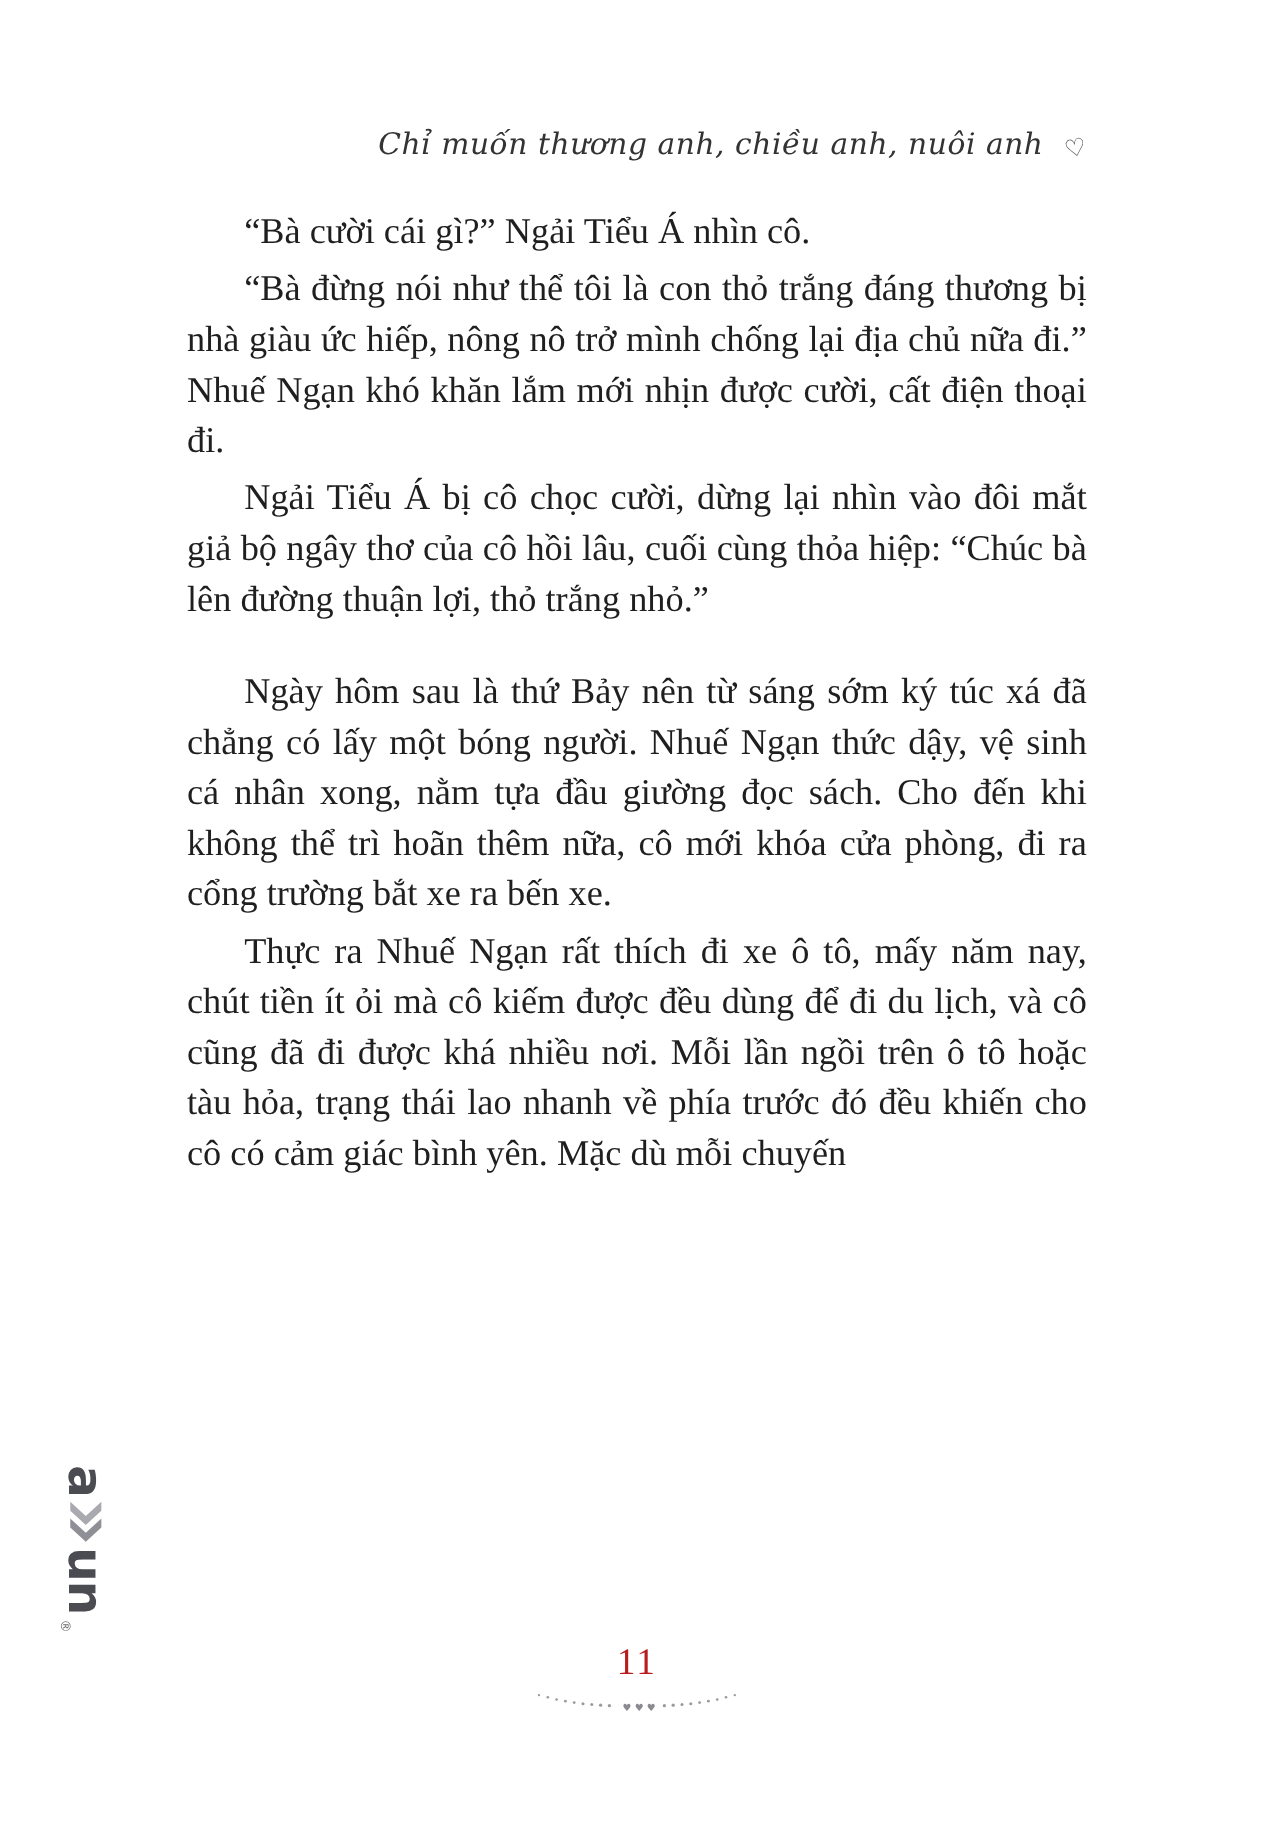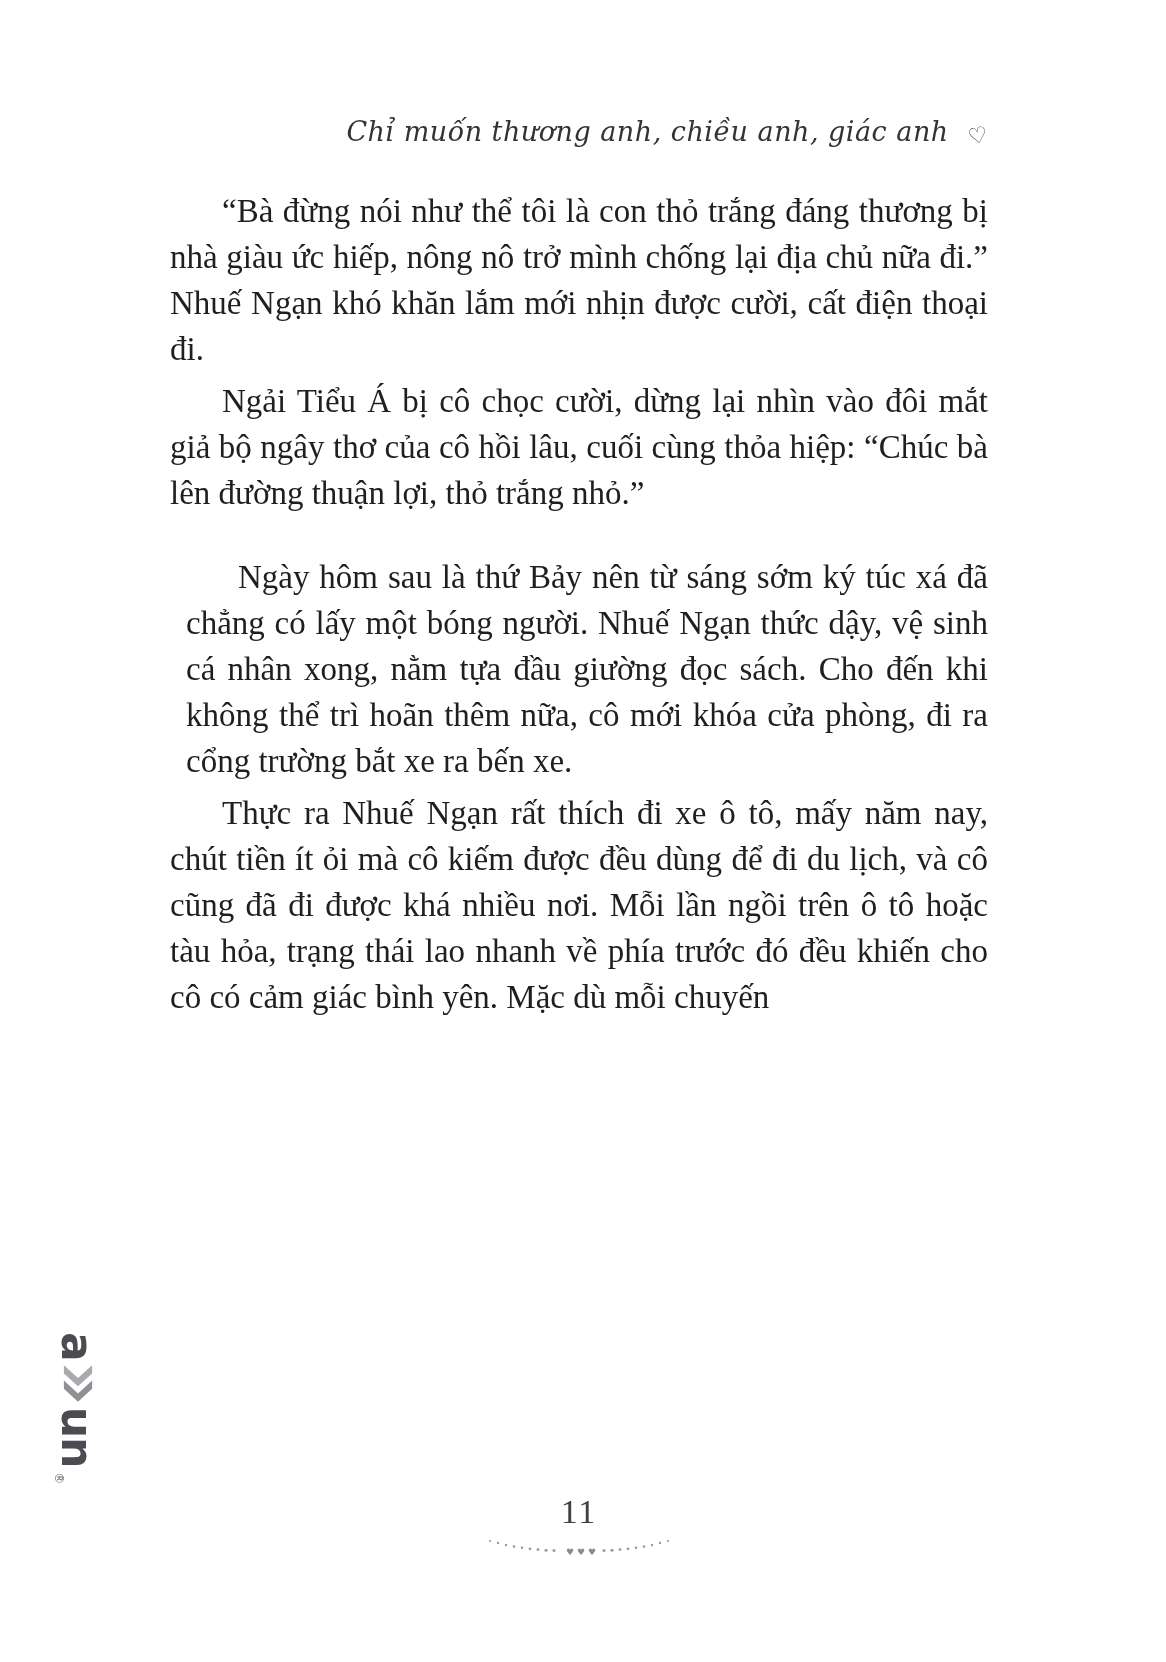--- a/index.html
+++ b/index.html
@@ -41,31 +41,31 @@
     position: absolute;
     top: 188px; left: 170px; width: 818px;
     font-size: 33px;
     line-height: 46px;
     text-align: justify;
   }
   .text-block p {
     margin: 0 0 6px 0;
     text-indent: 52px;
   }
-  .text-block p.section-start { margin-top: 38px; margin-left: 16px; }
+  .text-block p.section-start { margin-top: 38px; }
 
   
   .footer {
     position: absolute;
     top: 1492px; left: 170px; width: 818px;
     text-align: center;
   }
   .page-number {
     font-size: 34px;
-    color: #404040;
+    color: #b91c1c;
     letter-spacing: 2px;
     display: block;
     line-height: 40px;
   }
   .footer-ornament { display: block; margin: 2px auto 0 auto; }
 
   
   .publisher-logo {
     position: absolute;
     left: 104px; top: 1332px;
@@ -88,25 +88,26 @@
     color: #6a6a70;
     margin-left: 2px;
   }
 </style>
 </head>
 <body>
 
 <div class="page">
 
   <div class="running-header">
-    <span>Chỉ muốn thương anh, chiều anh, giác anh</span>
+    <span>Chỉ muốn thương anh, chiều anh, nuôi anh</span>
     <span class="hdr-heart">♡</span>
   </div>
 
   <div class="text-block">
+    <p>“Bà cười cái gì?” Ngải Tiểu Á nhìn cô.</p>
     <p>“Bà đừng nói như thể tôi là con thỏ trắng đáng thương bị nhà giàu ức hiếp, nông nô trở mình chống lại địa chủ nữa đi.” Nhuế Ngạn khó khăn lắm mới nhịn được cười, cất điện thoại đi.</p>
     <p>Ngải Tiểu Á bị cô chọc cười, dừng lại nhìn vào đôi mắt giả bộ ngây thơ của cô hồi lâu, cuối cùng thỏa hiệp: “Chúc bà lên đường thuận lợi, thỏ trắng nhỏ.”</p>
     <p class="section-start">Ngày hôm sau là thứ Bảy nên từ sáng sớm ký túc xá đã chẳng có lấy một bóng người. Nhuế Ngạn thức dậy, vệ sinh cá nhân xong, nằm tựa đầu giường đọc sách. Cho đến khi không thể trì hoãn thêm nữa, cô mới khóa cửa phòng, đi ra cổng trường bắt xe ra bến xe.</p>
     <p>Thực ra Nhuế Ngạn rất thích đi xe ô tô, mấy năm nay, chút tiền ít ỏi mà cô kiếm được đều dùng để đi du lịch, và cô cũng đã đi được khá nhiều nơi. Mỗi lần ngồi trên ô tô hoặc tàu hỏa, trạng thái lao nhanh về phía trước đó đều khiến cho cô có cảm giác bình yên. Mặc dù mỗi chuyến</p>
   </div>
 
   <div class="footer">
     <span class="page-number">11</span>
     <svg class="footer-ornament" width="190" height="26" viewBox="0 0 190 26">
 

